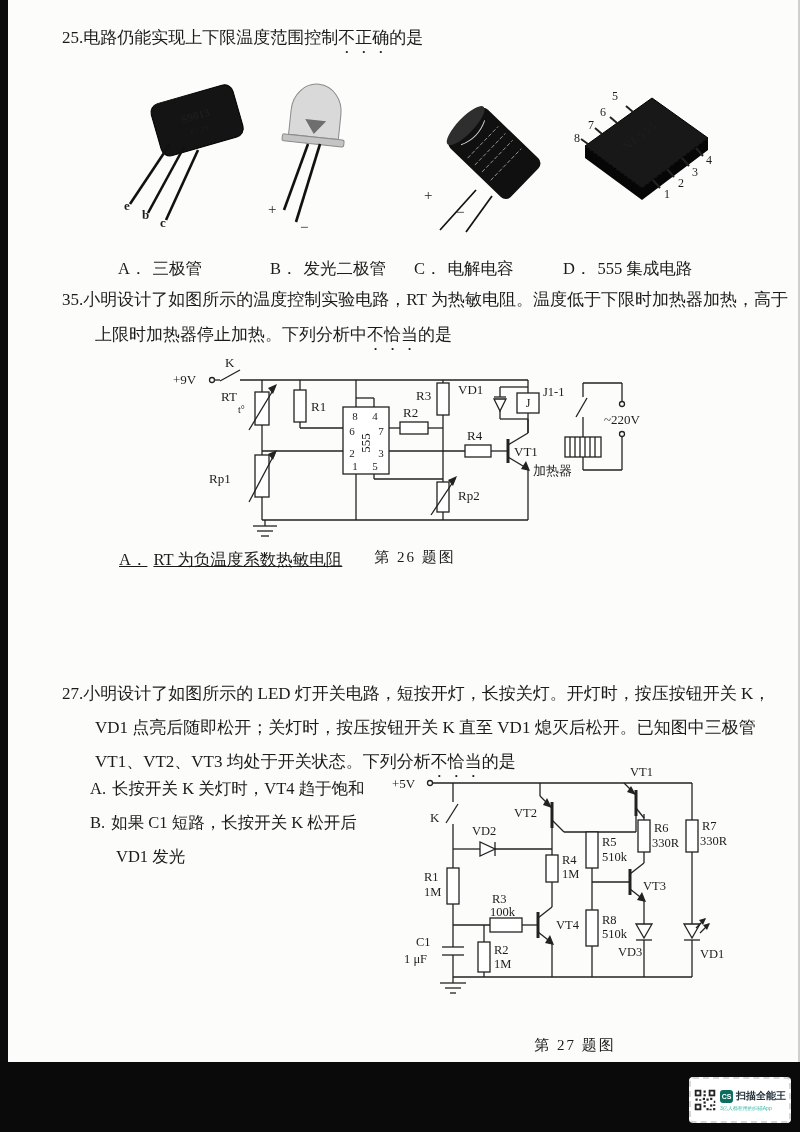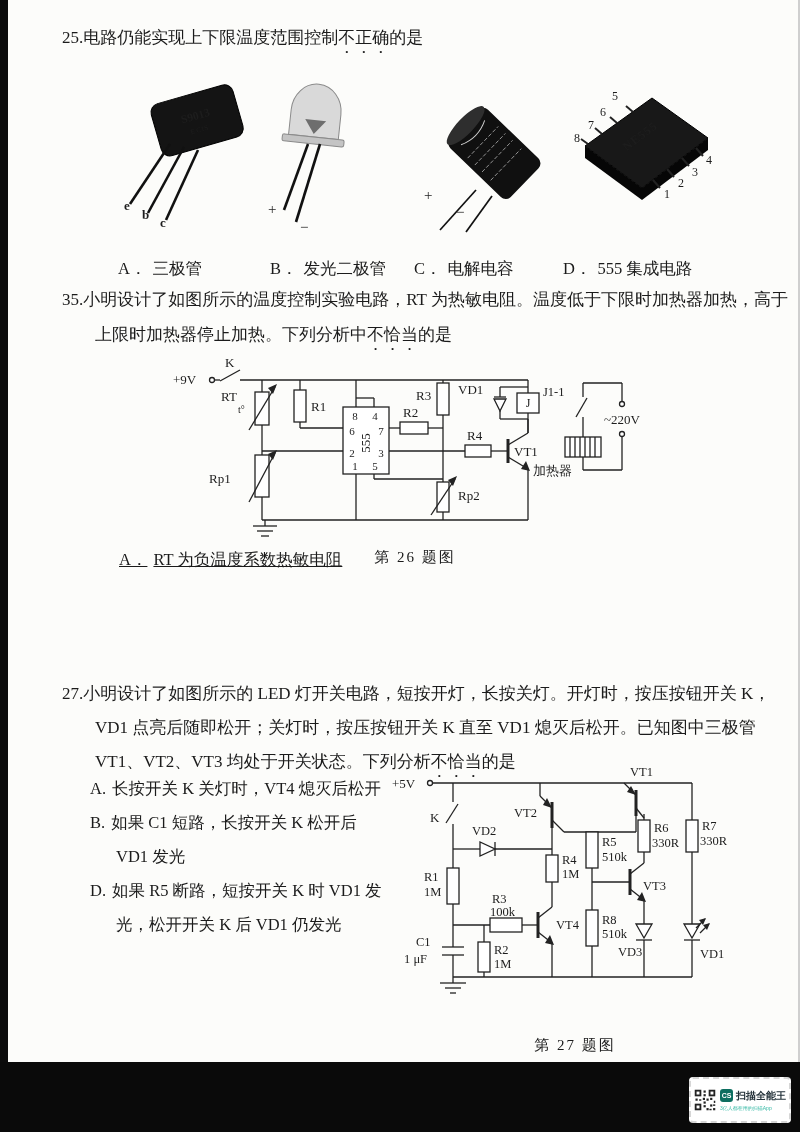--- a/index.html
+++ b/index.html
@@ -16,21 +16,21 @@
   .optrow span.olabel{margin-right:6px;}
   .opt26{font-size:16.5px;line-height:31px;white-space:nowrap;}
   .opt27{font-size:16.5px;line-height:34px;padding-left:26px;text-indent:-26px;}
   .opt25{font-size:16.5px;white-space:nowrap;}
   .caption{font-size:15px;text-align:center;letter-spacing:2px;}
   svg text{font-family:"Liberation Serif","DejaVu Serif",serif;fill:#1d1d1d;}
   .wm-card{left:689px;top:1077px;width:102px;height:46px;background:#fff;border:2px dashed #d6d6d6;
            border-radius:4px;display:flex;align-items:center;padding:2px 3px;box-sizing:border-box;gap:4px;
            font-family:"Liberation Sans","DejaVu Sans",sans-serif;}
   .wm-right{display:flex;flex-direction:column;gap:2px;}
-  .wm-toprow{display:flex;align-items:flex-start;gap:3px;}
+  .wm-toprow{display:flex;align-items:flex-end;gap:3px;}
   .wm-badge{width:13px;height:13px;border-radius:3px;background:#0d6e60;color:#fff;font-size:7px;font-weight:bold;
             display:flex;align-items:center;justify-content:center;}
   .wm-brand{font-size:10px;font-weight:bold;color:#223038;white-space:nowrap;}
   .wm-tag{font-size:5px;color:#35b9a5;white-space:nowrap;}
 </style>
 </head>
 <body>
 
 <p class="abs stem" style="left:62px;top:20px;width:700px;">
   <span class="qnum">25.</span><span>电路仍能实现上下限温度范围控制</span><span class="emph">不正确</span><span>的是</span>
@@ -237,23 +237,22 @@
 
 <div class="abs" style="left:119px;top:544px;width:660px;text-decoration:underline;">
   <div class="opt26 optrow"><span class="olabel">A．</span><span>RT 为负温度系数热敏电阻</span></div>
 </div>
 
 <p class="abs stem" style="left:62px;top:677px;width:700px;line-height:34px;">
   <span class="qnum">27.</span><span>小明设计了如图所示的 LED 灯开关电路，短按开灯，长按关灯。开灯时，按压按钮开关 K，VD1 点亮后随即松开；关灯时，按压按钮开关 K 直至 VD1 熄灭后松开。已知图中三极管 VT1、VT2、VT3 均处于开关状态。下列分析</span><span class="emph">不恰当</span><span>的是</span>
 </p>
 
 <div class="abs" style="left:90px;top:772px;width:300px;">
-  <div class="opt27 optrow"><span class="olabel">A.</span><span>长按开关 K 关灯时，VT4 熄灭后松开</span></div>
+  <div class="opt27 optrow"><span class="olabel">A.</span><span>长按开关 K 关灯时，VT4 趋于饱和</span></div>
   <div class="opt27 optrow"><span class="olabel">B.</span><span>如果 C1 短路，长按开关 K 松开后 VD1 发光</span></div>
-  <div class="opt27 optrow"><span class="olabel">D.</span><span>如果 R5 断路，短按开关 K 时 VD1 发光，松开开关 K 后 VD1 仍发光</span></div>
 </div>
 
 <svg class="abs" style="left:390px;top:762px;" width="370" height="270" viewBox="0 0 370 270">
   <g stroke="#222" stroke-width="1.3" fill="none">
     <circle cx="40" cy="21" r="2.5" fill="#fff"></circle>
       <path d="M43,21 H302"></path>
     <path d="M63,21 V40"></path>
       <path d="M56,61 L68,42"></path>
       <path d="M63,62 V87"></path>
     <path d="M63,87 H90"></path>

